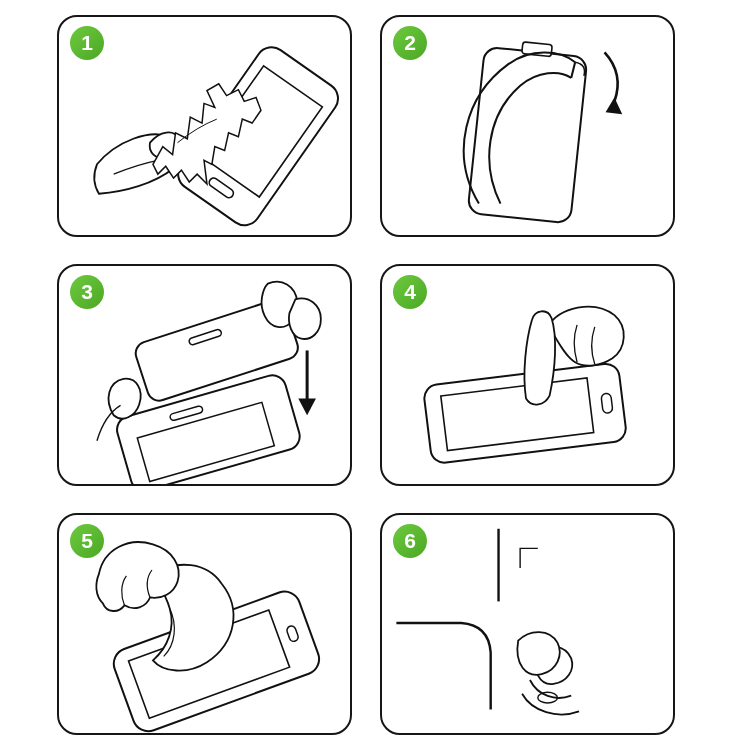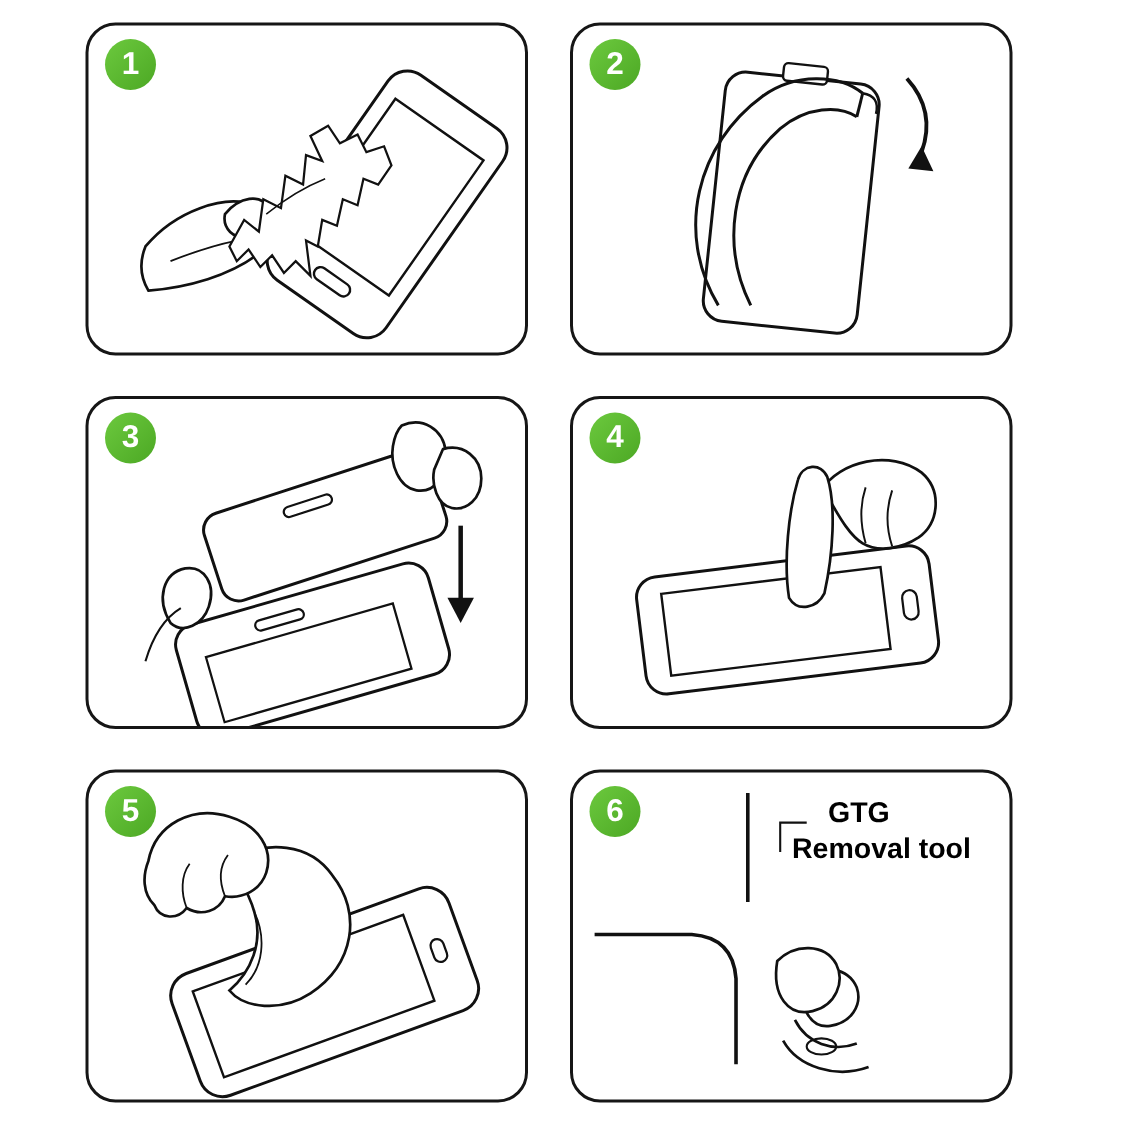--- a/index.html
+++ b/index.html
@@ -136,24 +136,20 @@
             <path d="M40,60 C45,35 70,22 95,30 C115,36 125,52 120,68 C116,80 104,86 92,84 C88,94 76,98 66,92 C60,100 48,100 44,90 C36,82 36,70 40,60 Z" fill="#fff"></path>
             <path d="M92,84 C88,74 88,64 94,56" stroke-width="1.2"></path>
             <path d="M66,92 C62,82 62,70 68,62" stroke-width="1.2"></path>
           </g>
         </g>
       </svg>
     </div>
 
     <div class="panel">
       <div class="badge">6</div>
-      <div class="tool-label">
-        <div class="l1">GTG</div>
-        <div class="l2">Removal tool</div>
-      </div>
       <svg class="art" viewBox="0 0 295 222">
         <g fill="none" stroke="#111" stroke-width="2">
           <g>
             <path d="M118,14 L118,88" stroke-width="2.4"></path>
             <path d="M14,110 L80,110 Q108,112 110,140 L110,198" stroke-width="2.4"></path>
           </g>
           <g stroke-width="1.4">
             <path d="M158,34 L140,34 L140,54"></path>
           </g>
           <g stroke-width="1.8">

